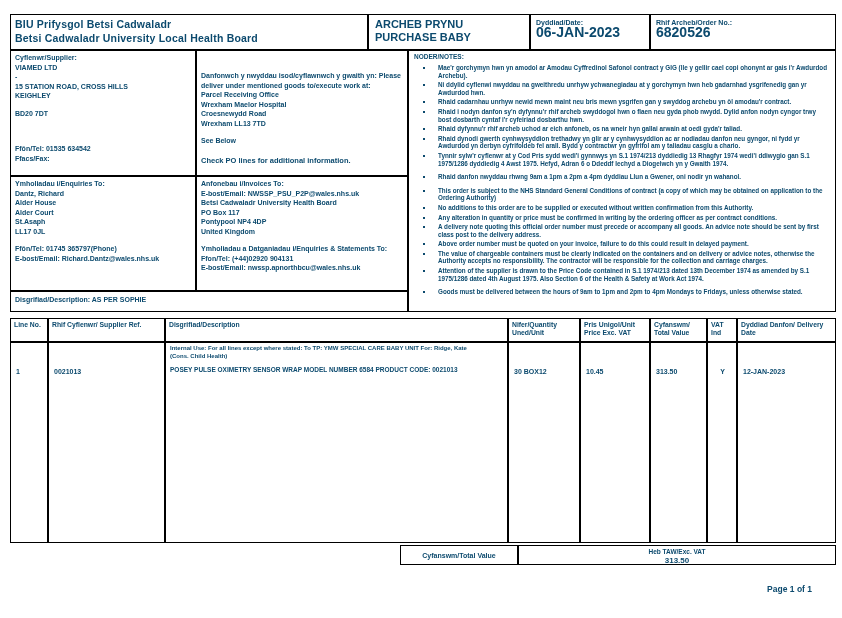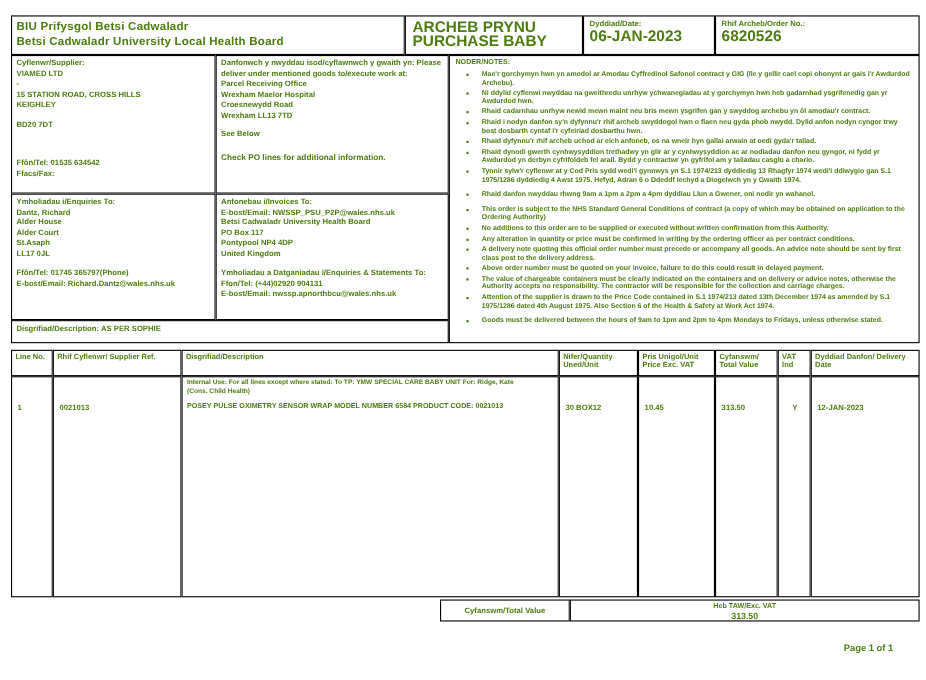--- a/index.html
+++ b/index.html
@@ -1,32 +1,32 @@
 <!DOCTYPE html>
 <html><head>
 <meta charset="utf-8">
 <style>
   html,body{margin:0;padding:0;background:#ffffff;}
   .page{position:relative;width:842px;height:618px;background:#ffffff;overflow:hidden;
-        font-family:"Liberation Sans",sans-serif;font-weight:700;color:#4d7c0f;}
+        font-family:"Liberation Sans",sans-serif;font-weight:700;color:#0c4a6e;}
   .cell{position:absolute;box-sizing:border-box;border:1px solid #000;background:#fff;overflow:hidden;}
   .nocell{position:absolute;box-sizing:border-box;overflow:hidden;}
 
   
   .h-title{left:10px;top:14px;width:358px;height:36px;padding:2px 4px;}
   .h-title .t{font-size:10.5px;line-height:14px;letter-spacing:.2px;}
-  .h-type{left:368px;top:14px;width:162px;height:36px;padding:3px 6px;font-size:14px;line-height:13px;}
+  .h-type{left:368px;top:14px;width:162px;height:36px;padding:3px 6px;font-size:11px;line-height:13px;}
   .h-date{left:530px;top:14px;width:120px;height:36px;padding:3px 5px;}
   .h-ordno{left:650px;top:14px;width:186px;height:36px;padding:3px 5px;}
   .lbl-sm{font-size:7px;line-height:9px;}
   .val-md{font-size:14px;line-height:11px;}
 
   
   .c-supplier{left:10px;top:50px;width:186px;height:126px;padding:2px 4px;font-size:7px;line-height:9.5px;}
-  .c-deliver{left:196px;top:50px;width:212px;height:126px;padding:2px 4px;font-size:7px;line-height:9.5px;}
+  .c-deliver{left:196px;top:50px;width:212px;height:126px;padding:20px 4px;font-size:7px;line-height:9.5px;}
   .c-notes{left:408px;top:50px;width:428px;height:262px;padding:2px 5px;}
   .c-enquiries{left:10px;top:176px;width:186px;height:115px;padding:2px 4px;font-size:7px;line-height:9.5px;}
   .c-invoices{left:196px;top:176px;width:212px;height:115px;padding:2px 4px;font-size:7px;line-height:9.5px;}
   .c-desc{left:10px;top:291px;width:398px;height:21px;padding:4px 4px;font-size:7px;}
   .gap8{height:8px;} .gap26{height:26px;}
   .check-line{font-size:7.5px;margin-top:10px;}
   .notes-h{font-size:6.5px;line-height:8px;}
   .notes-list{margin:3px 0 0 0;padding-left:20px;list-style-type:square;font-size:6.3px;line-height:7.6px;}
   .notes-list li{margin-bottom:2px;padding-left:4px;}
   .notes-list li:nth-child(8),

